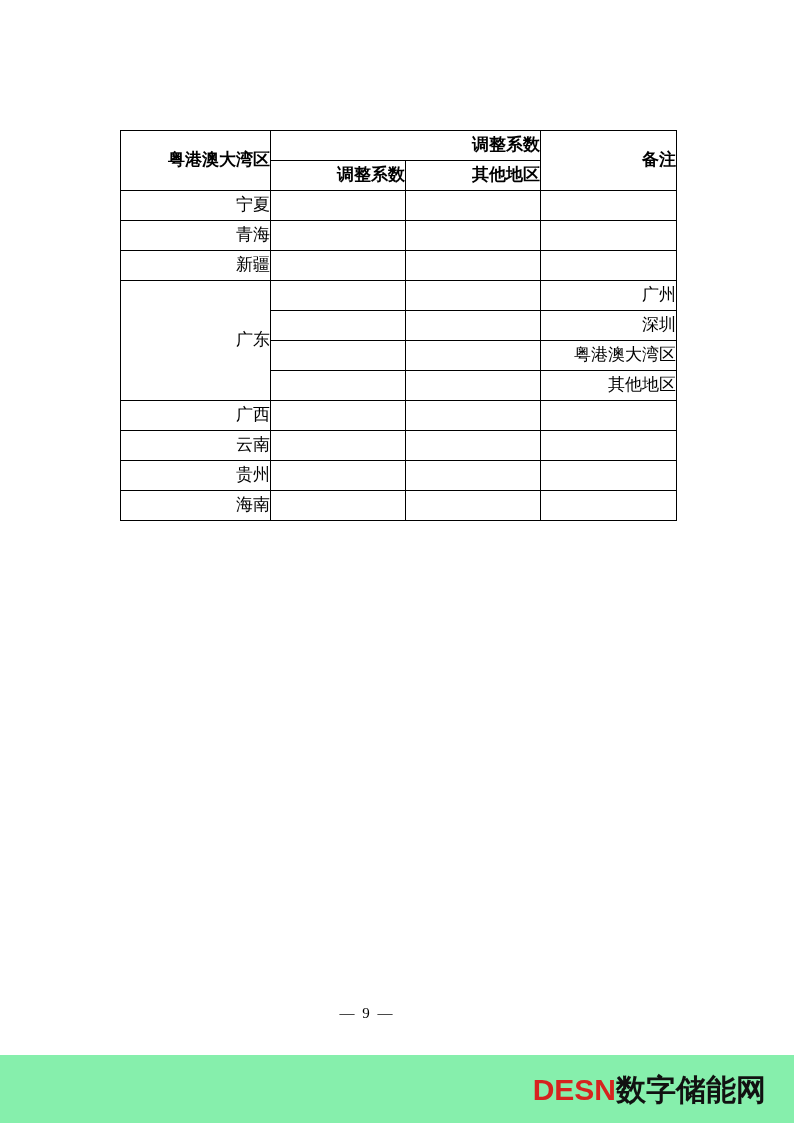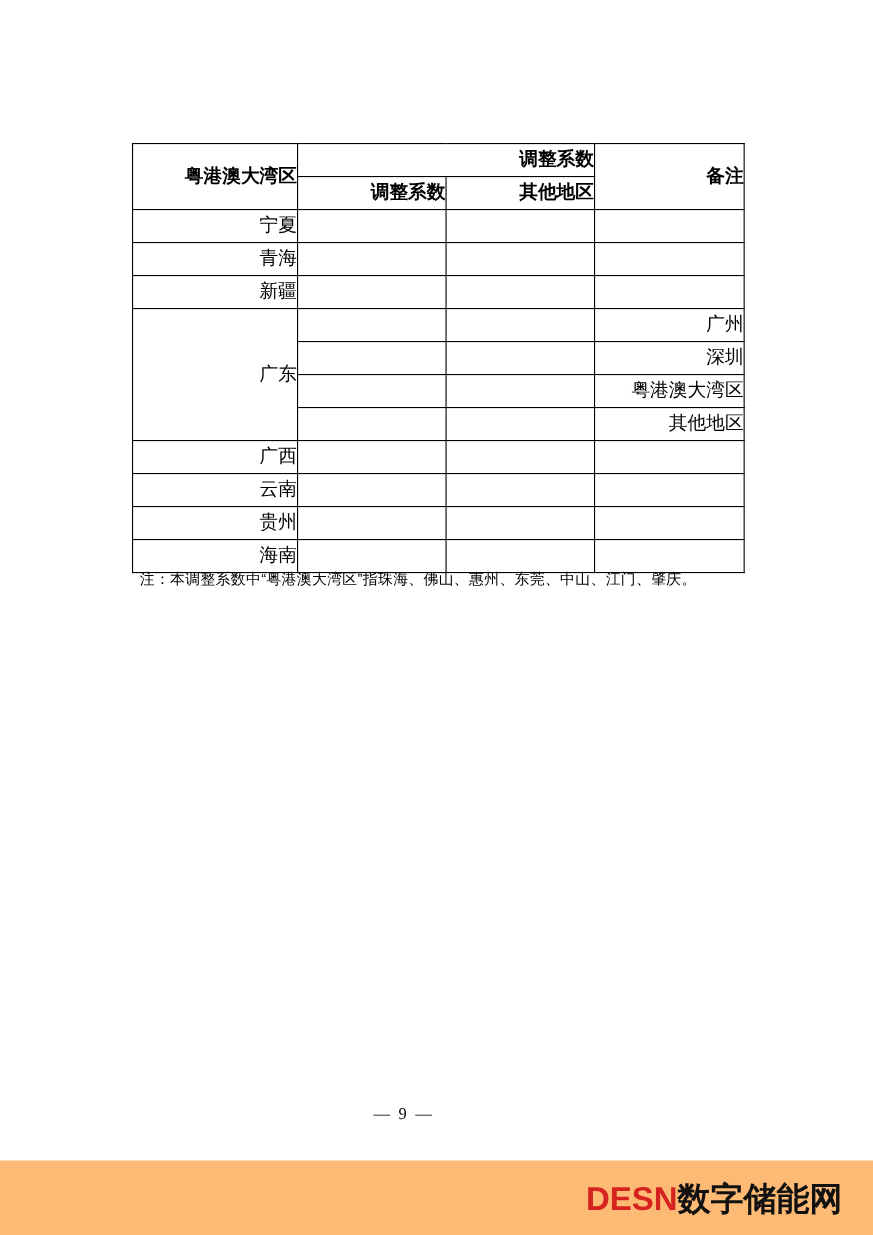--- a/index.html
+++ b/index.html
@@ -85,21 +85,21 @@
     letter-spacing: 2px;
   }
 
   
   .logo-band {
     position: absolute;
     left: 0;
     right: 0;
     bottom: 0;
     height: 68px;
-    background: #fdba74;
+    background: #86efac;
   }
   .logo {
     position: absolute;
     right: 28px;
     bottom: 12px;
     font-family: "Liberation Sans", "DejaVu Sans", sans-serif;
     font-size: 30px;
     font-weight: bold;
     letter-spacing: 0px;
     white-space: nowrap;
@@ -194,21 +194,20 @@
         <tr class="row-tall">
           <td>海南</td>
           <td></td>
           <td></td>
           <td></td>
         </tr>
       </tbody>
     </table>
   </div>
 
-  <div class="note">注：本调整系数中“粤港澳大湾区”指珠海、佛山、惠州、东莞、中山、江门、肇庆。</div>
 
   <div class="page-number">— 9 —</div>
 
   <div class="logo-band">
     <div class="logo">
       <span class="desn">DESN</span><span class="cn">数字储能网</span>
     </div>
   </div>
 
 </div>

